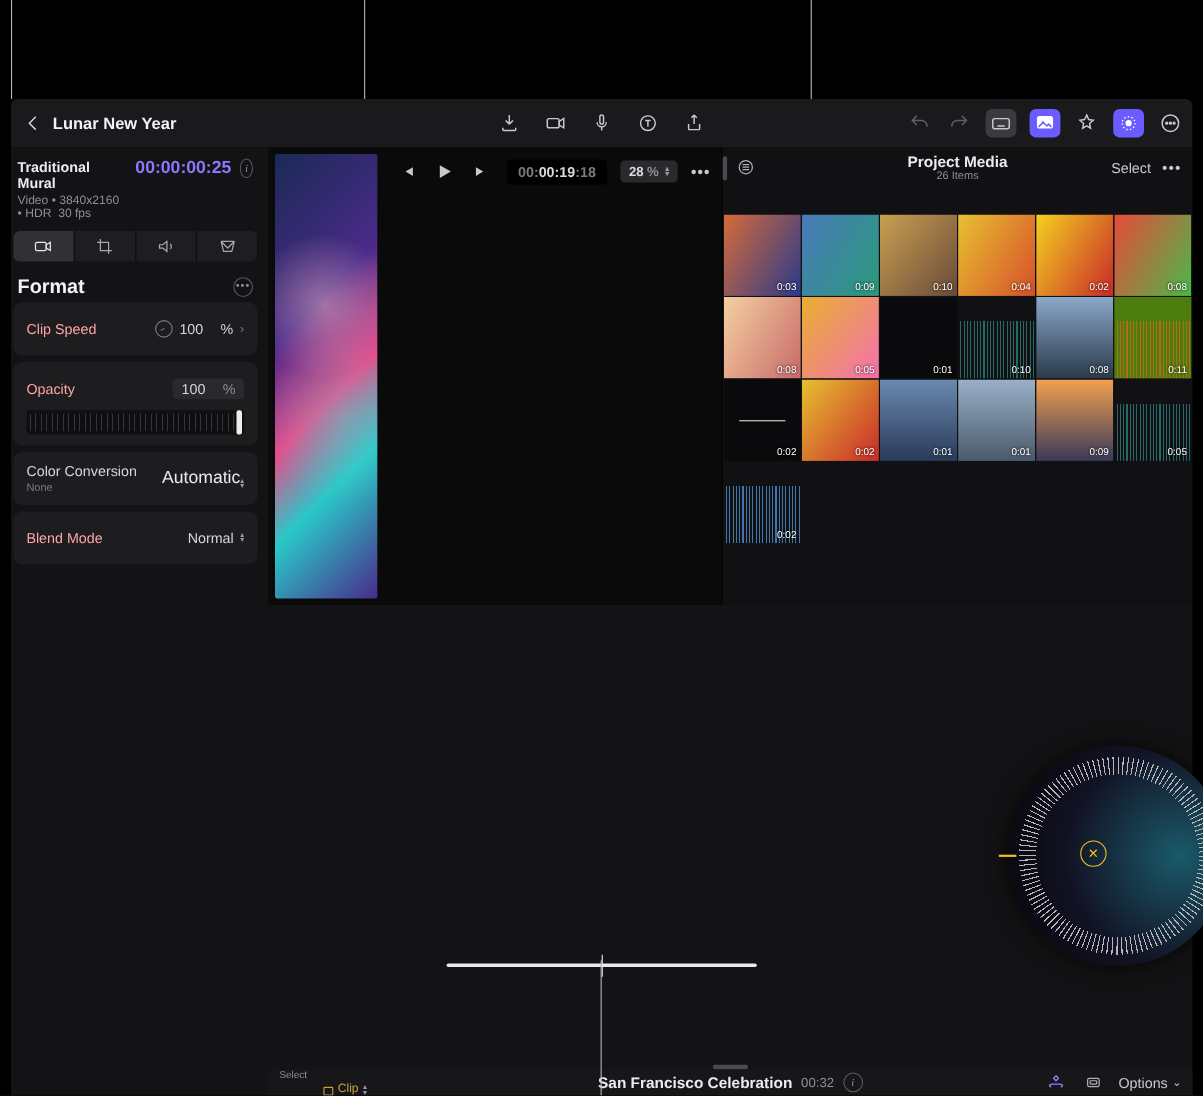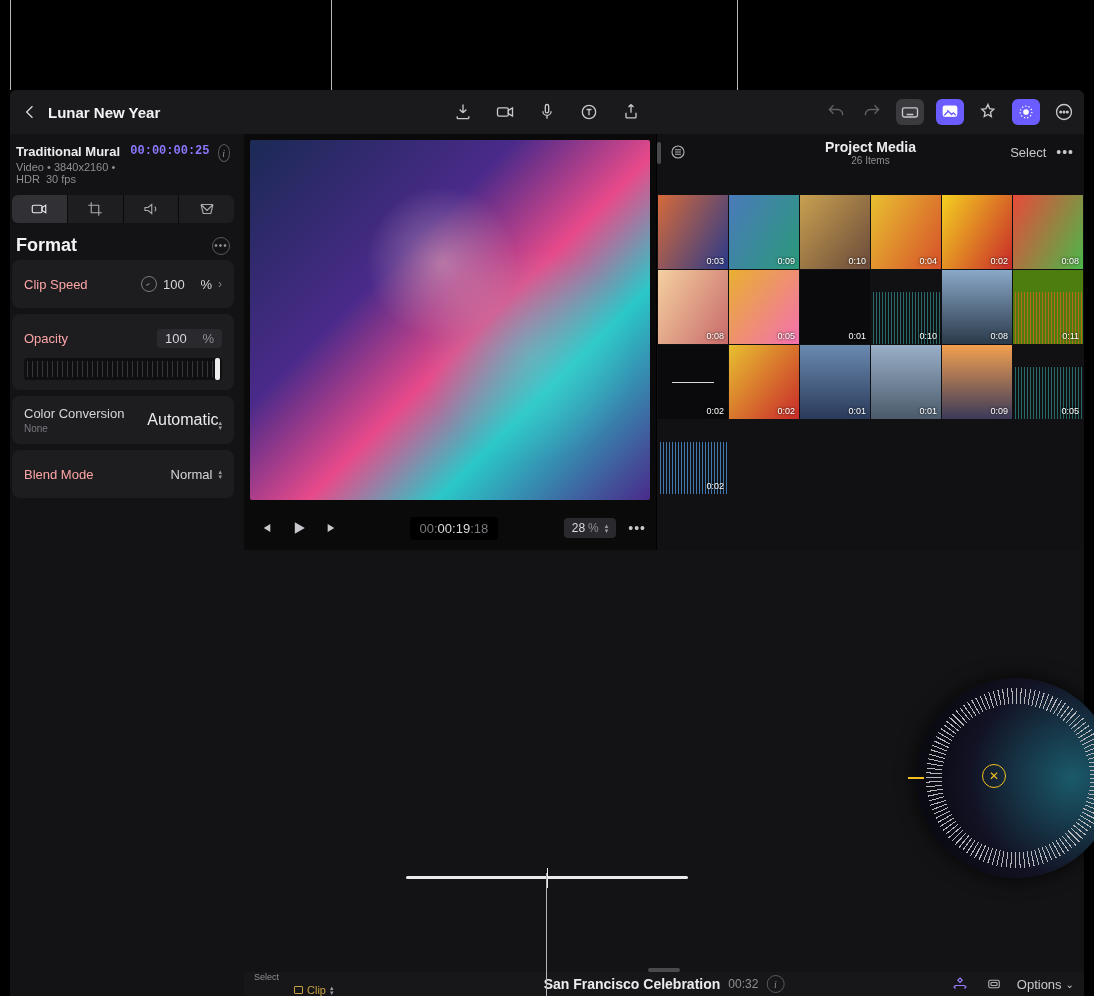--- a/index.html
+++ b/index.html
@@ -23,21 +23,21 @@
 .ticon.boxed{ background:#6b5cff; border-radius:6px; color:#fff; width:28px; height:26px; }
 .ticon.boxed2{ background:#3a3a3f; border-radius:6px; width:28px; height:26px; }
 
 
 .content { position:absolute; left:10px; right:10px; top:134px; bottom:0; background:#131315; display:grid; grid-template-columns:234px 1fr; grid-template-rows:416px 1fr; }
 
 
 .inspector { grid-column:1; grid-row:1/span 2; background:#131315; padding:8px 10px 0 2px; display:flex; flex-direction:column; }
 .insp-header { display:flex; align-items:flex-start; gap:8px; padding:2px 4px 8px 4px; }
 .insp-title { font-size:13px; font-weight:600; color:#ececf0; }
-.insp-tc { font-size:12px; color:#8a78ff; margin-left:auto; font-variant-numeric:tabular-nums; font-weight:600;font-family:Liberation Mono, monospace; }
+.insp-tc { font-size:16px; color:#8a78ff; margin-left:auto; font-variant-numeric:tabular-nums; font-weight:600; }
 .insp-sub { font-size:11px; color:#8e8e94; margin-top:2px; }
 .insp-info { width:18px; height:18px; border:1px solid #57575c; border-radius:50%; display:flex; align-items:center; justify-content:center; font-size:10px; color:#8e8e94; font-style:italic; font-family:Georgia,serif; }
 
 .insp-tabs { display:flex; gap:1px; margin:2px 0 12px 0; background:#0a0a0c; border-radius:6px; overflow:hidden; }
 .insp-tab { flex:1; height:28px; display:flex; align-items:center; justify-content:center; color:#a8a8ae; background:#1e1e21; }
 .insp-tab.active { background:#313135; color:#e9e9ee; }
 .insp-tab svg{width:18px;height:18px;fill:none;stroke:currentColor;stroke-width:1.5;}
 
 .insp-section-hdr { display:flex; align-items:center; padding:0 4px 4px 4px; }
 .insp-section-hdr h3{ font-size:18px; font-weight:700; color:#f2f2f7; }
@@ -54,21 +54,21 @@
 
 .slider { height:22px; background:#0f0f11; border-radius:3px; margin-top:6px; position:relative; }
 .slider::before{content:"";position:absolute;inset:3px;background:repeating-linear-gradient(90deg,#3a3a3f 0 1px,transparent 1px 5px);opacity:.9;}
 .slider .thumb{position:absolute;right:2px;top:0;bottom:0;width:5px;background:#eee;border-radius:2px;}
 
 .panel .two { display:flex; justify-content:space-between; align-items:center; }
 .panel .sub{ font-size:10px; color:#7a7a80; margin-top:2px; }
 
 
 .viewer-wrap { grid-column:2; grid-row:1; display:grid; grid-template-columns:1fr 428px; }
-.viewer { position:relative; background:#0a0a0b; display:flex; flex-direction:column; }
+.viewer { position:relative; background:#0a0a0b; display:flex; flex-direction:row;font-weight:bold; }
 .viewer-canvas { flex:1; margin:6px; border-radius:2px; background:linear-gradient(135deg,#1b2a55,#4a2a8a 35%,#e84a8a 55%,#2ac8c8 72%,#4a2a8a 100%); position:relative; overflow:hidden; }
 .viewer-canvas::after{content:"";position:absolute;inset:0;background:radial-gradient(circle at 48% 34%,rgba(255,200,200,.45),transparent 24%),radial-gradient(circle at 70% 60%,rgba(90,220,210,.35),transparent 30%);}
 .viewer-controls{ height:44px; display:flex; align-items:center; padding:0 10px; gap:12px; }
 .vc-btn{ width:22px; height:22px; color:#c8c8cd; display:flex; align-items:center; justify-content:center; }
 .vc-btn svg{width:16px;height:16px;fill:currentColor;stroke:none;}
 .play svg{width:20px;height:20px;}
 .vc-tc{ background:#000; padding:4px 10px; border-radius:4px; font-size:13px; font-variant-numeric:tabular-nums; color:#dcdce0; margin:0 auto; }
 .vc-tc .fr{color:#7a7a80;}
 .vc-zoom{ background:#2a2a2e; padding:3px 8px; border-radius:4px; font-size:12px; color:#dcdce0; display:flex; align-items:center; gap:3px;}
 .vc-more{ font-size:14px; letter-spacing:1px; color:#c8c8cd; }
@@ -87,21 +87,21 @@
 .thumb{ position:relative; overflow:hidden; }
 .thumb .bg{ position:absolute; inset:0; }
 .thumb .dur{ position:absolute; right:4px; bottom:3px; font-size:9px; color:#fff; text-shadow:0 0 3px #000; }
 .thumb .wave{position:absolute;inset:0;background:repeating-linear-gradient(90deg,transparent 0 2px,currentColor 2px 3px);opacity:.85;}
 
 
 .timeline { grid-column:1/span 2; grid-row:2; position:absolute; left:234px; right:0; top:422px; bottom:0; background:#17171a; display:flex; flex-direction:column; }
 
 .tl-hdr{ height:32px; display:flex; align-items:center; padding:0 10px; position:relative; }
 .tl-hdr .sel{font-size:9px;color:#8e8e94;}
-.tl-hdr .clip{font-size:11px;color:#c8a040;display:flex;align-items:center;gap:4px;margin-top:2px;padding-left:40px;}
+.tl-hdr .clip{font-size:11px;color:#c8a040;display:flex;align-items:flex-end;gap:4px;margin-top:2px;padding-left:40px;}
 .tl-hdr .clip .box{width:9px;height:8px;border:1.4px solid #c8a040;border-radius:1px;}
 .tl-title{position:absolute;left:50%;transform:translateX(-50%);display:flex;align-items:center;gap:8px;}
 .tl-title .t{font-size:14px;font-weight:600;color:#ececf0;}
 .tl-title .d{font-size:12px;color:#8e8e94;}
 .tl-right{margin-left:auto;display:flex;gap:12px;}
 .tl-right .kb{color:#9a7dff;}
 .tl-right .opts{font-size:13px;color:#c8c8cd;display:flex;align-items:center;gap:4px;}
 
 .ruler{ height:18px; background:#141417; position:relative; font-size:9px; color:#7a7a80; }
 .playhead{ position:absolute; top:0; bottom:0; width:1px; background:#d8d8dc; }

